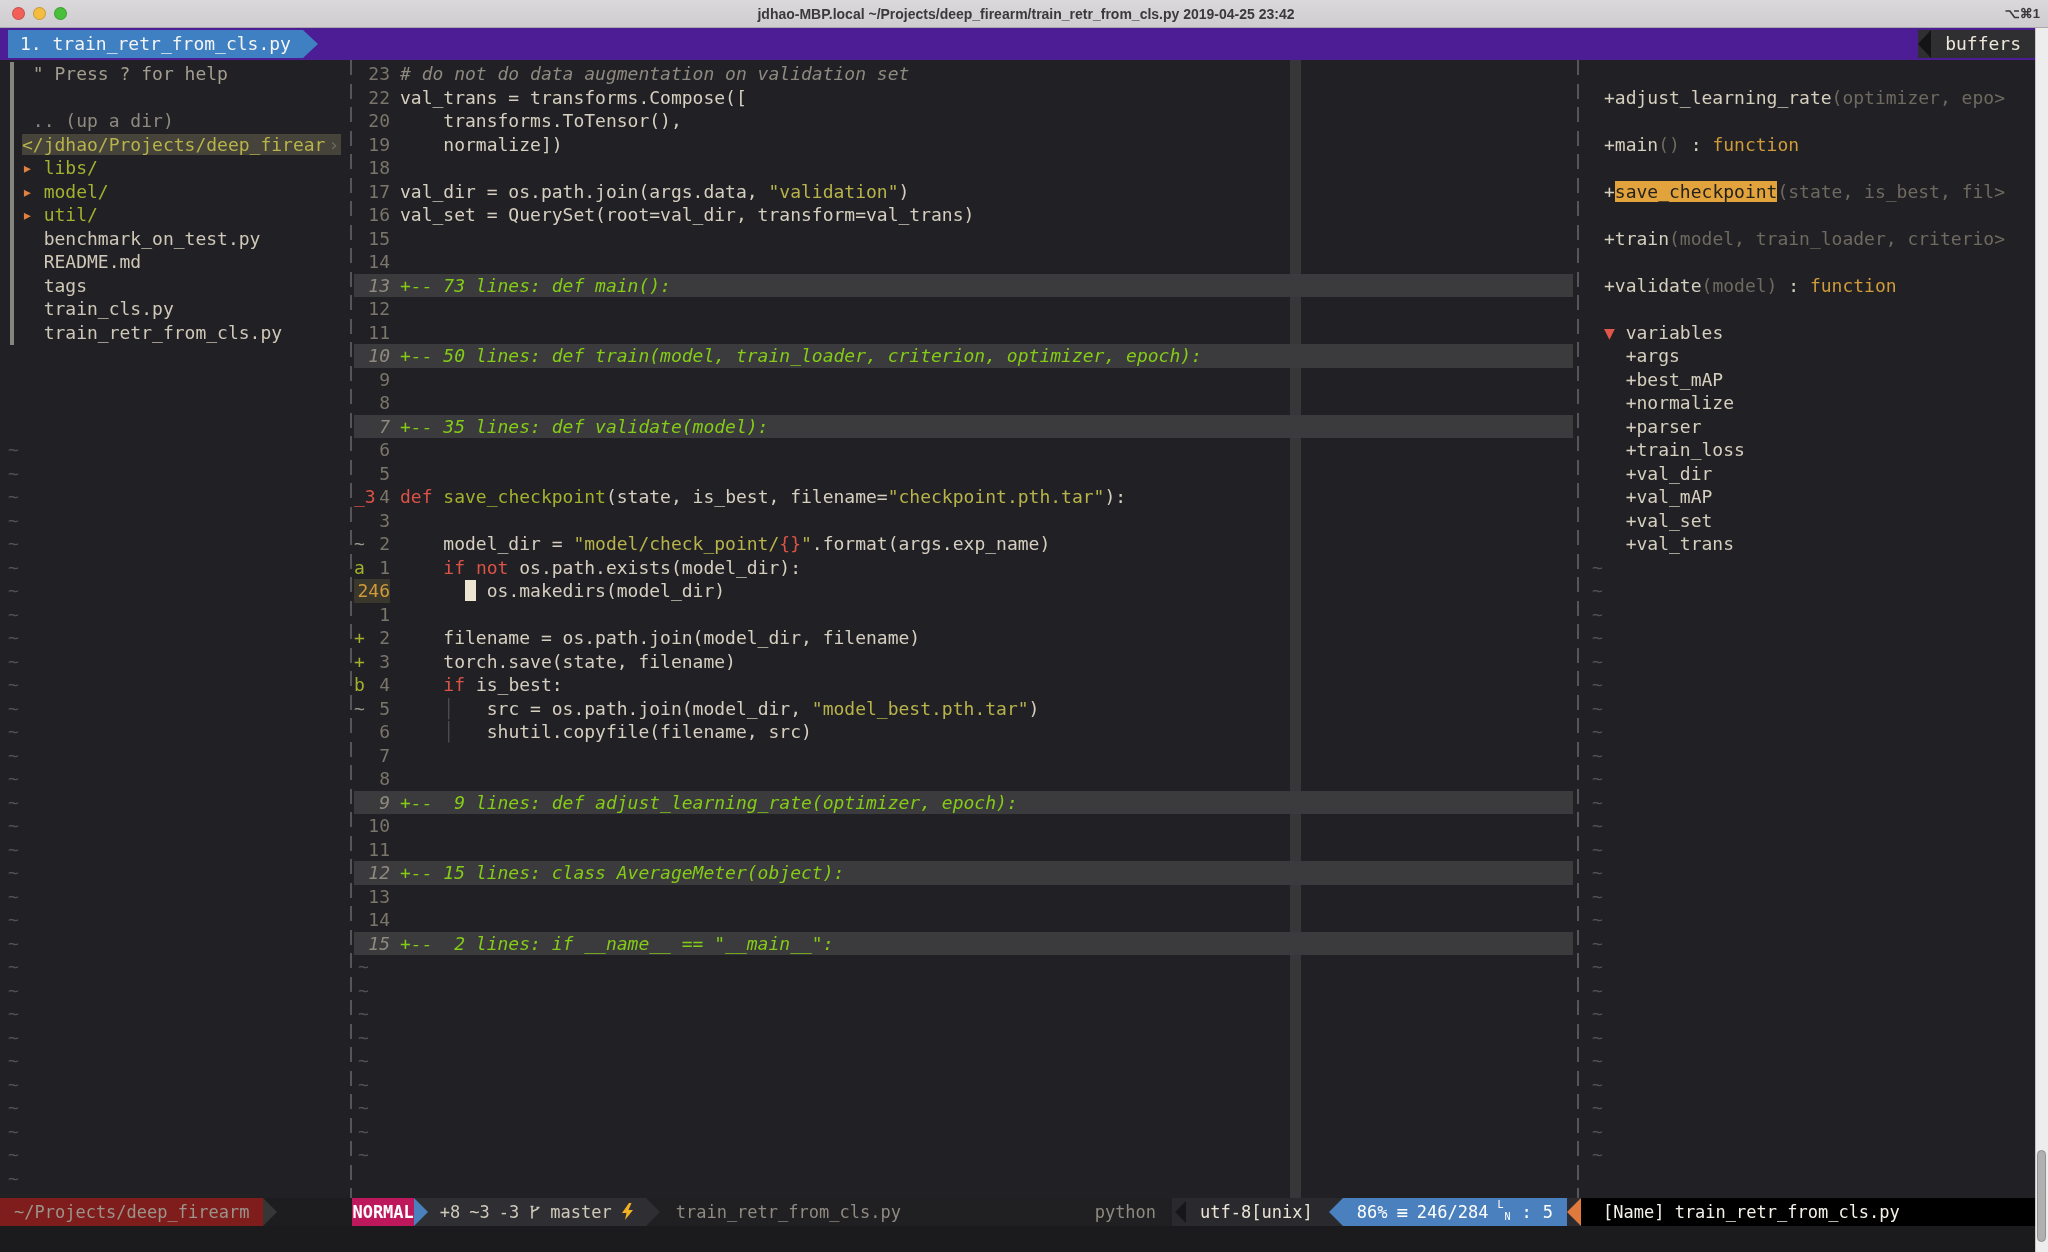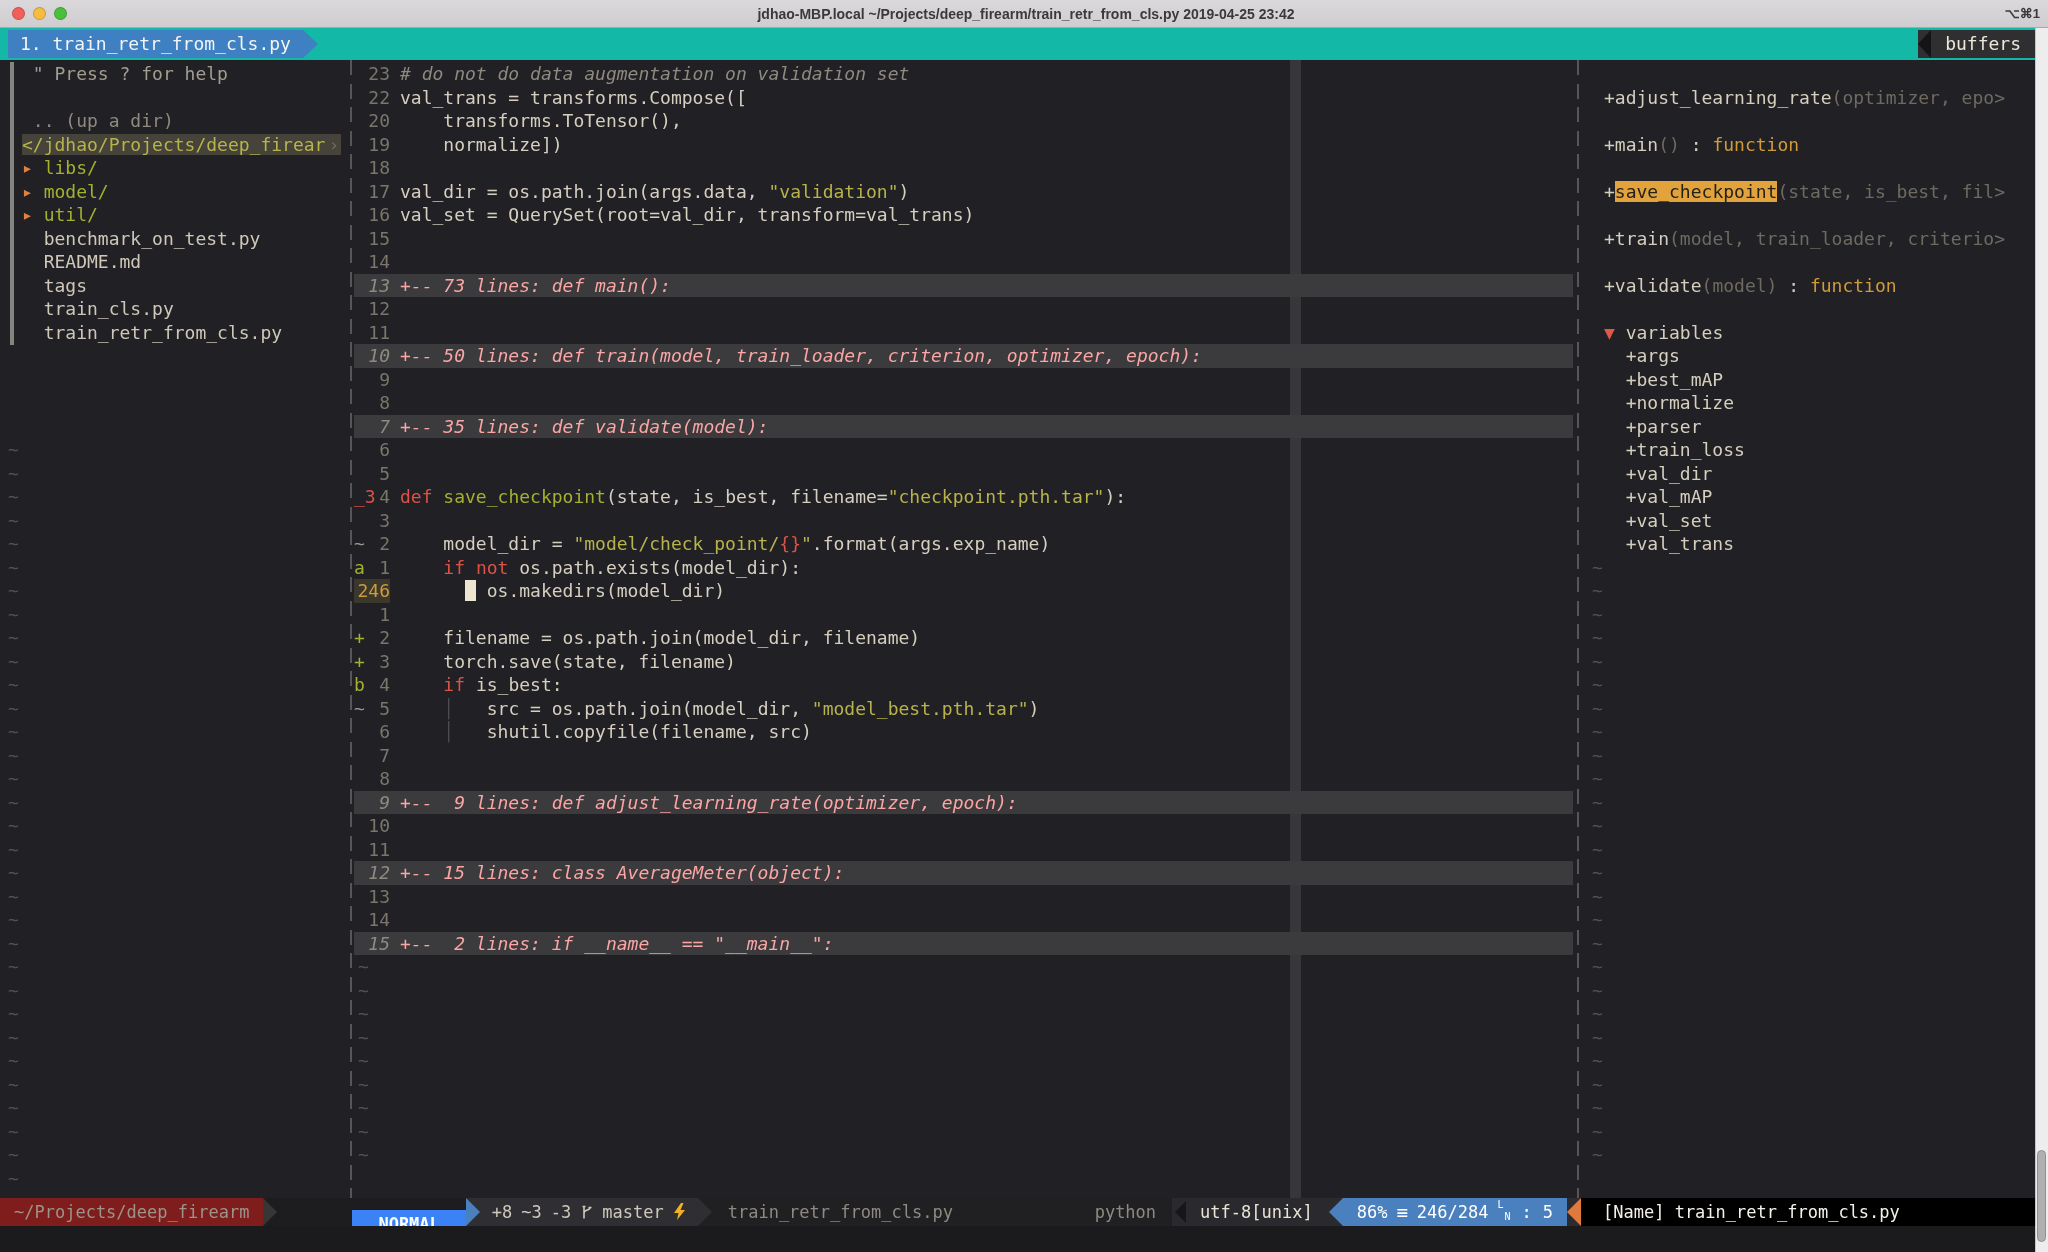--- a/index.html
+++ b/index.html
@@ -9,21 +9,21 @@
   .titlebar{position:absolute;left:0;top:0;width:100%;height:28px;
     background:linear-gradient(#dad8da,#cfcdcf);border-bottom:1px solid #a9a7a9;box-sizing:border-box;}
   .lights{position:absolute;left:12px;top:7px;display:flex;gap:8px;}
   .light{width:13px;height:13px;border-radius:50%;border:1px solid rgba(0,0,0,.18);box-sizing:border-box;}
   .light.red{background:#f25f58;} .light.yellow{background:#f5bd3f;} .light.green{background:#49c03c;}
   .title-text{position:absolute;left:4px;right:0;top:0;height:28px;line-height:28px;text-align:center;
     font-family:"Liberation Sans",sans-serif;font-weight:bold;font-size:14px;color:#3a3a3a;}
   .title-shortcut{position:absolute;right:8px;top:0;height:28px;line-height:28px;
     font-family:"Liberation Sans",sans-serif;font-weight:bold;font-size:13px;color:#3a3a3a;}
   
-  .tabbar{position:absolute;left:0;top:28px;width:100%;height:32px;background:#14b8a6;display:flex;align-items:center;}
+  .tabbar{position:absolute;left:0;top:28px;width:100%;height:32px;background:#4c1d95;display:flex;align-items:center;}
   .tab{margin-left:8px;height:28px;line-height:28px;padding:0 12px;background:#3f80c2;color:#f4f4f4;font-size:18px;}
   .tab-arrow{width:0;height:0;border-top:14px solid transparent;border-bottom:14px solid transparent;border-left:15px solid #3f80c2;}
   .bufseg{margin-left:auto;margin-right:13px;height:28px;display:flex;align-items:center;background:#2f2f31;}
   .buf-notch{width:0;height:0;border-top:14px solid transparent;border-bottom:14px solid transparent;border-right:13px solid #141416;}
   .buf-label{padding:0 14px;color:#ece7d9;font-size:18px;line-height:28px;}
   
   .panes{position:absolute;left:0;top:60px;right:0;bottom:54px;}
   .pane{position:absolute;top:0;bottom:0;overflow:hidden;}
   .pane-nerdtree{left:0;width:350px;padding-top:2px;}
   .pane-code{left:354px;width:1219px;padding-top:2px;}
@@ -48,38 +48,38 @@
   .crow.fold{background:#3b3b3d;}
   .gut{flex:0 0 40px;position:relative;}
   .sign{position:absolute;left:0;top:0;}
   .s-red{color:#dd5247;} .s-green{color:#a3b12e;} .s-dim{color:#9a958b;}
   .num{display:block;width:36px;text-align:right;color:#7b766b;}
   .curnum{background:#3a372c;color:#d19b3a;}
   .fold .num{color:#8f8a80;font-style:italic;}
   .ctext{padding-left:6px;}
   .t-p{color:#d6cfc0;} .t-k{color:#dd5247;} .t-fn{color:#a3b12e;} .t-s{color:#b8b34a;}
   .t-sb{color:#dd5247;} .t-n{color:#cf8ba6;} .t-cm{color:#8f8a80;font-style:italic;}
-  .t-fold{color:#fca5a5;font-style:italic;}
+  .t-fold{color:#84cc16;font-style:italic;}
   .t-guide{color:#4b4b52;}
   .t-cursor{background:#ece5d2;color:#ece5d2;}
   .pane-code .tilde-row{padding-left:4px;}
   
   .pane-tagbar .row{padding-left:21px;}
   .t-tb{color:#d5cfbe;} .t-tdim{color:#6e6a60;}
   .t-thl{background:#e2a33c;color:#23211c;}
   .t-tfn{color:#d19b3a;} .t-tred{color:#e0564a;}
   
   .statusline{position:absolute;left:0;right:0;bottom:26px;height:28px;display:flex;background:#1d1d1f;
     font-size:17px;line-height:28px;}
   .seg{flex:0 0 auto;}
   .seg-path{background:#7f1d1d;color:#9a948a;padding:0 14px;}
   .ar{width:0;height:0;border-top:14px solid transparent;border-bottom:14px solid transparent;}
   .ar-path{border-left:14px solid #363636;background:#1d1d1f;}
   .slgap{flex:0 0 75px;}
-  .seg-mode{background:#3b82f6;color:#ffffff;font-weight:bold;padding:0 26px;margin-top:12px;}
+  .seg-mode{background:#be185d;color:#ffffff;font-weight:bold;padding:0 0;}
   .ar-mode{border-left:14px solid #4a80bd;background:#2f2f33;}
   .seg-git{background:#2f2f33;color:#cfc9ba;padding:0 12px;display:flex;align-items:center;gap:9px;}
   .ar-git{border-left:14px solid #2f2f33;background:#202023;}
   .seg-file{background:#202023;color:#8f8a80;flex:1 1 auto;display:flex;padding-left:16px;}
   .seg-file .ftype{margin-left:auto;padding-right:16px;}
   .seg-enc{background:#2a2a2e;color:#e9e4d6;position:relative;padding:0 16px 0 28px;}
   .seg-enc .chev{position:absolute;left:3px;top:3px;width:0;height:0;
     border-top:11px solid transparent;border-bottom:11px solid transparent;border-right:11px solid #17171a;}
   .ar-blue{border-right:14px solid #4a80bd;background:#2a2a2e;}
   .seg-pct{background:#4a80bd;color:#ffffff;display:flex;align-items:center;gap:9px;padding:0 14px;}

